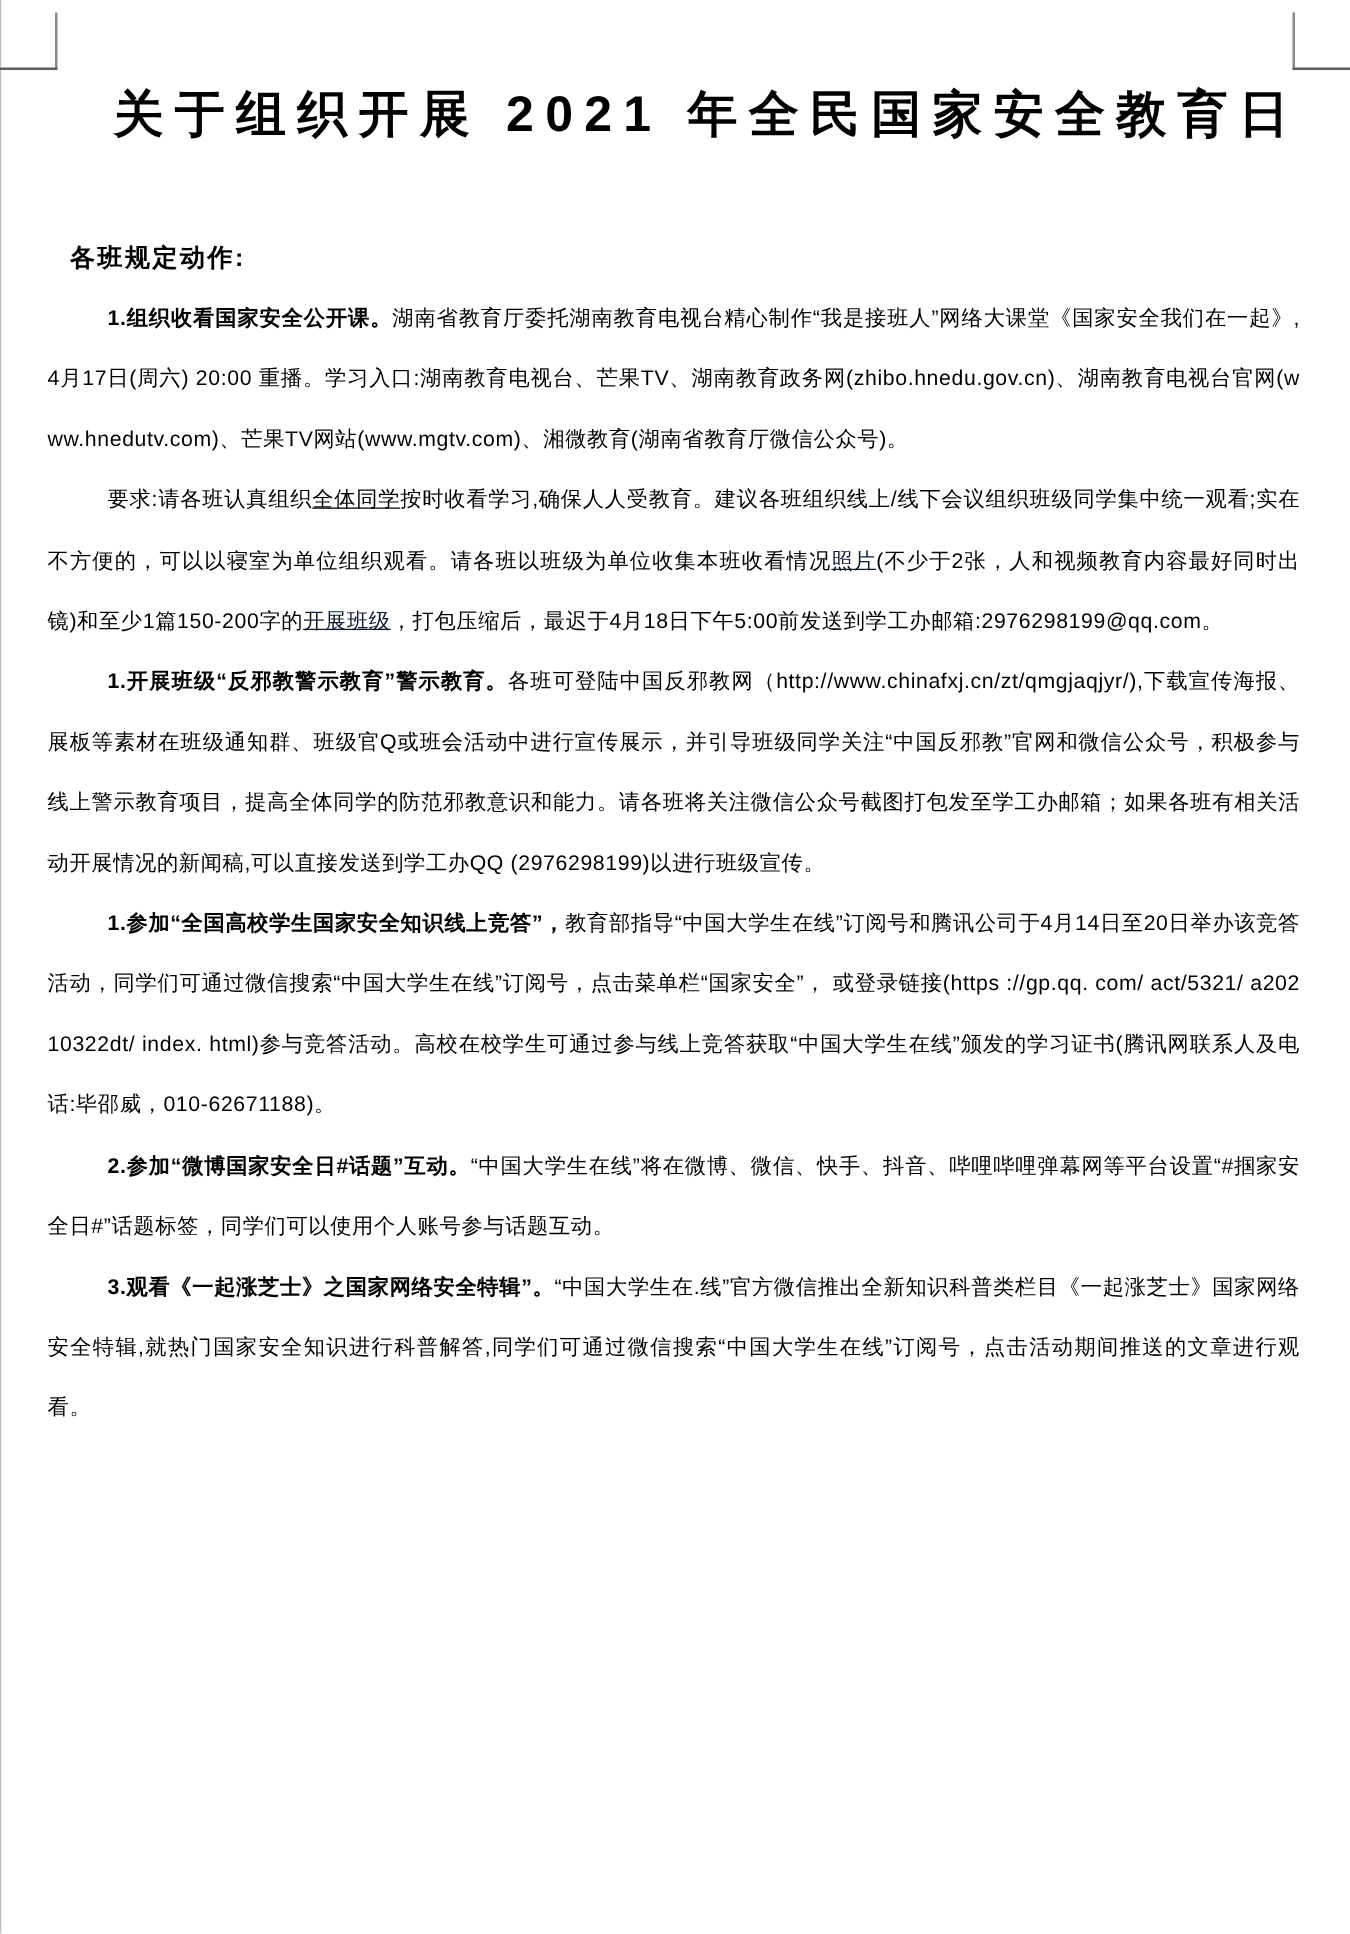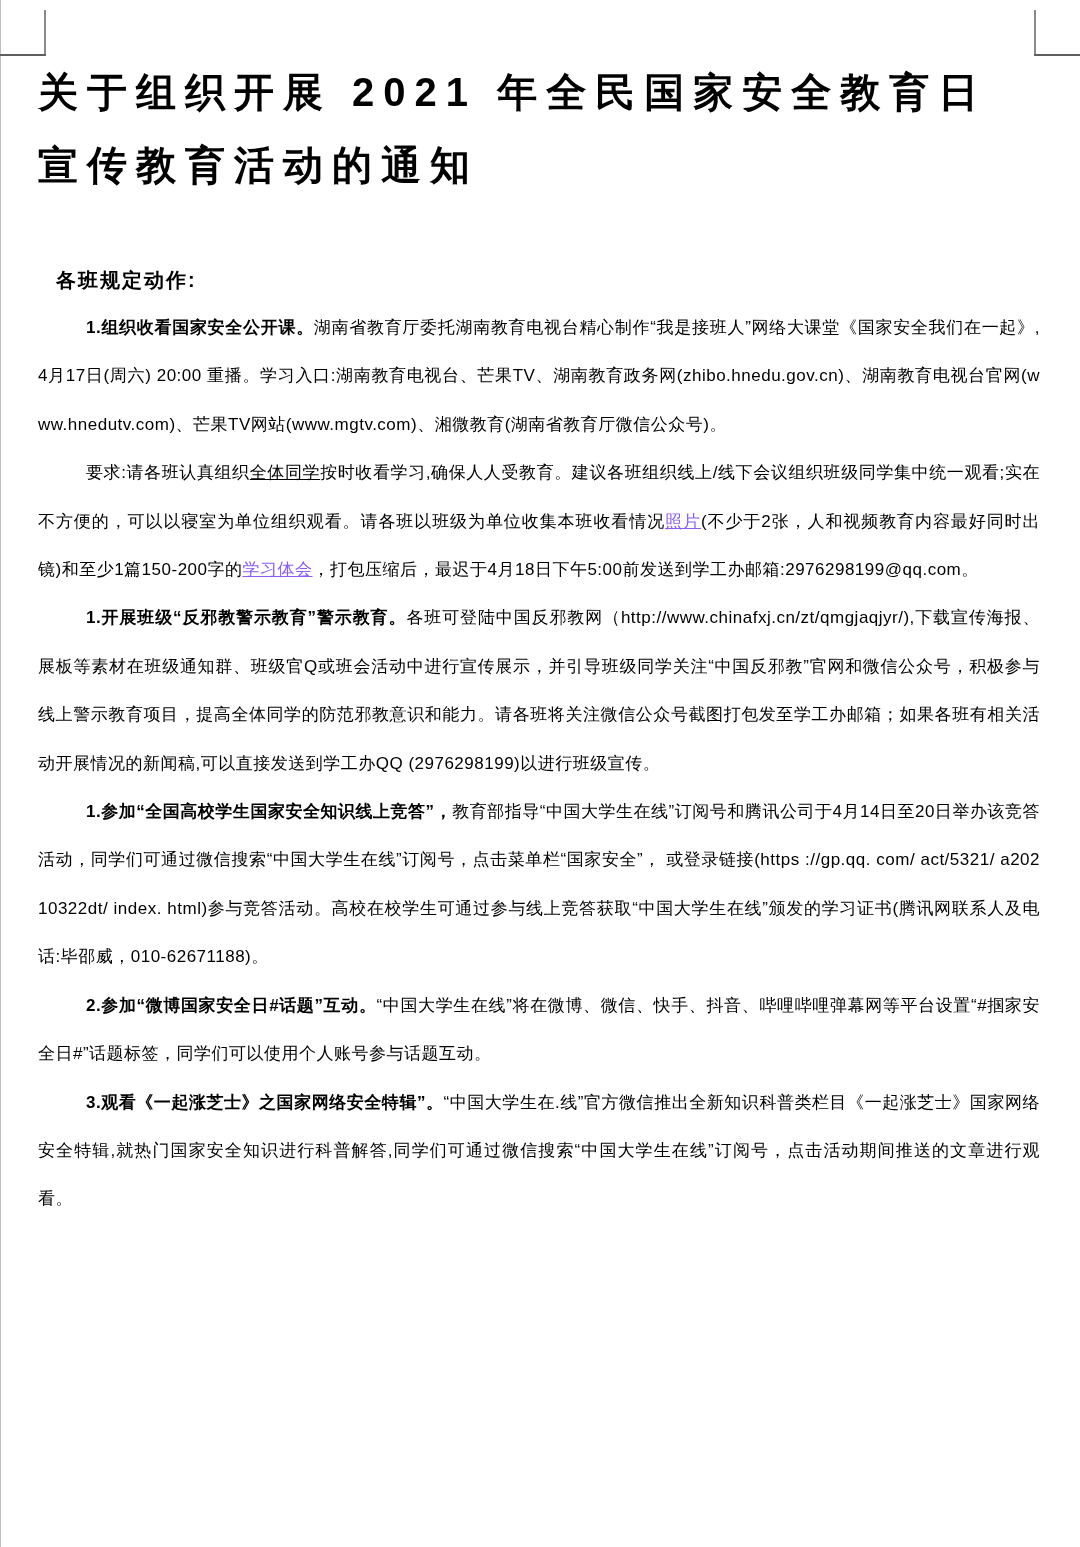--- a/index.html
+++ b/index.html
@@ -20,21 +20,21 @@
   .mark-h { position: absolute; height: 2px; width: 46px; background: #5f5f5f; }
   .mark-tl-v { left: 44px; top: 10px; }
   .mark-tl-h { left: 0px;  top: 54px; }
   .mark-tr-v { left: 1034px; top: 10px; }
   .mark-tr-h { left: 1034px; top: 54px; }
 
   .content { position: absolute; left: 38px; top: 0; width: 1002px; }
 
   .doc-title {
     margin-top: 56px;
-    text-align: left;
+    text-align: right;
     font-weight: bold;
     font-size: 40px;
     line-height: 73px;
     letter-spacing: 9px;
   }
   .sec-heading {
     font-size: 20px;
     font-weight: bold;
     letter-spacing: 2px;
     line-height: 48px;
@@ -46,46 +46,45 @@
     font-size: 17px;
     line-height: 48.4px;
     margin: 0;
     text-align: justify;
     text-indent: 48px;
     letter-spacing: 0.5px;
     word-break: break-all;
   }
   .b { font-weight: bold; }
   .u { text-decoration: underline; margin-top: 32px; }
-  a.doclink { color: #8b5cf6; text-decoration: underline; cursor: pointer; }
+  a.doclink { color: #0f172a; text-decoration: underline; cursor: pointer; }
 </style>
 </head>
 <body>
 
 <div class="page">
 
   <div class="left-edge"></div>
 
   <div class="mark-v mark-tl-v"></div>
   <div class="mark-h mark-tl-h"></div>
   <div class="mark-v mark-tr-v"></div>
   <div class="mark-h mark-tr-h"></div>
 
   <div class="content">
 
     <div class="doc-title">
       <div>关于组织开展 2021 年全民国家安全教育日</div>
-      <div>宣传教育活动的通知</div>
     </div>
 
     <div class="sec-heading heading-required">各班规定动作:</div>
 
     <p class="body"><span class="b">1.组织收看国家安全公开课。</span><span>湖南省教育厅委托湖南教育电视台精心制作“我是接班人”网络大课堂《国家安全我们在一起》, 4月17日(周六) 20:00 重播。学习入口:湖南教育电视台、芒果TV、湖南教育政务网(zhibo.hnedu.gov.cn)、湖南教育电视台官网(www.hnedutv.com)、芒果TV网站(www.mgtv.com)、湘微教育(湖南省教育厅微信公众号)。</span></p>
 
-    <p class="body"><span>要求:请各班认真组织</span><span class="u">全体同学</span><span>按时收看学习,确保人人受教育。建议各班组织线上/线下会议组织班级同学集中统一观看;实在不方便的，可以以寝室为单位组织观看。请各班以班级为单位收集本班收看情况</span><a class="doclink">照片</a><span>(不少于2张，人和视频教育内容最好同时出镜)和至少1篇150-200字的</span><a class="doclink">学习体会</a><span>，打包压缩后，最迟于4月18日下午5:00前发送到学工办邮箱:2976298199@qq.com。</span></p>
+    <p class="body"><span>要求:请各班认真组织</span><span class="u">全体同学</span><span>按时收看学习,确保人人受教育。建议各班组织线上/线下会议组织班级同学集中统一观看;实在不方便的，可以以寝室为单位组织观看。请各班以班级为单位收集本班收看情况</span><a class="doclink">照片</a><span>(不少于2张，人和视频教育内容最好同时出镜)和至少1篇150-200字的</span><a class="doclink">开展班级</a><span>，打包压缩后，最迟于4月18日下午5:00前发送到学工办邮箱:2976298199@qq.com。</span></p>
 
     <p class="body"><span class="b">1.开展班级“反邪教警示教育”警示教育。</span><span>各班可登陆中国反邪教网（http://www.chinafxj.cn/zt/qmgjaqjyr/),下载宣传海报、展板等素材在班级通知群、班级官Q或班会活动中进行宣传展示，并引导班级同学关注“中国反邪教”官网和微信公众号，积极参与线上警示教育项目，提高全体同学的防范邪教意识和能力。请各班将关注微信公众号截图打包发至学工办邮箱；如果各班有相关活动开展情况的新闻稿,可以直接发送到学工办QQ (2976298199)以进行班级宣传。</span></p>
 
 
     <p class="body"><span class="b">1.参加“全国高校学生国家安全知识线上竞答”，</span><span>教育部指导“中国大学生在线”订阅号和腾讯公司于4月14日至20日举办该竞答活动，同学们可通过微信搜索“中国大学生在线”订阅号，点击菜单栏“国家安全”， 或登录链接(https ://gp.qq. com/ act/5321/ a20210322dt/ index. html)参与竞答活动。高校在校学生可通过参与线上竞答获取“中国大学生在线”颁发的学习证书(腾讯网联系人及电话:毕邵威，010-62671188)。</span></p>
 
     <p class="body"><span class="b">2.参加“微博国家安全日#话题”互动。</span><span>“中国大学生在线”将在微博、微信、快手、抖音、哔哩哔哩弹幕网等平台设置“#掴家安全日#”话题标签，同学们可以使用个人账号参与话题互动。</span></p>
 
     <p class="body"><span class="b">3.观看《一起涨芝士》之国家网络安全特辑”。</span><span>“中国大学生在.线”官方微信推出全新知识科普类栏目《一起涨芝士》国家网络安全特辑,就热门国家安全知识进行科普解答,同学们可通过微信搜索“中国大学生在线”订阅号，点击活动期间推送的文章进行观看。</span></p>
 

